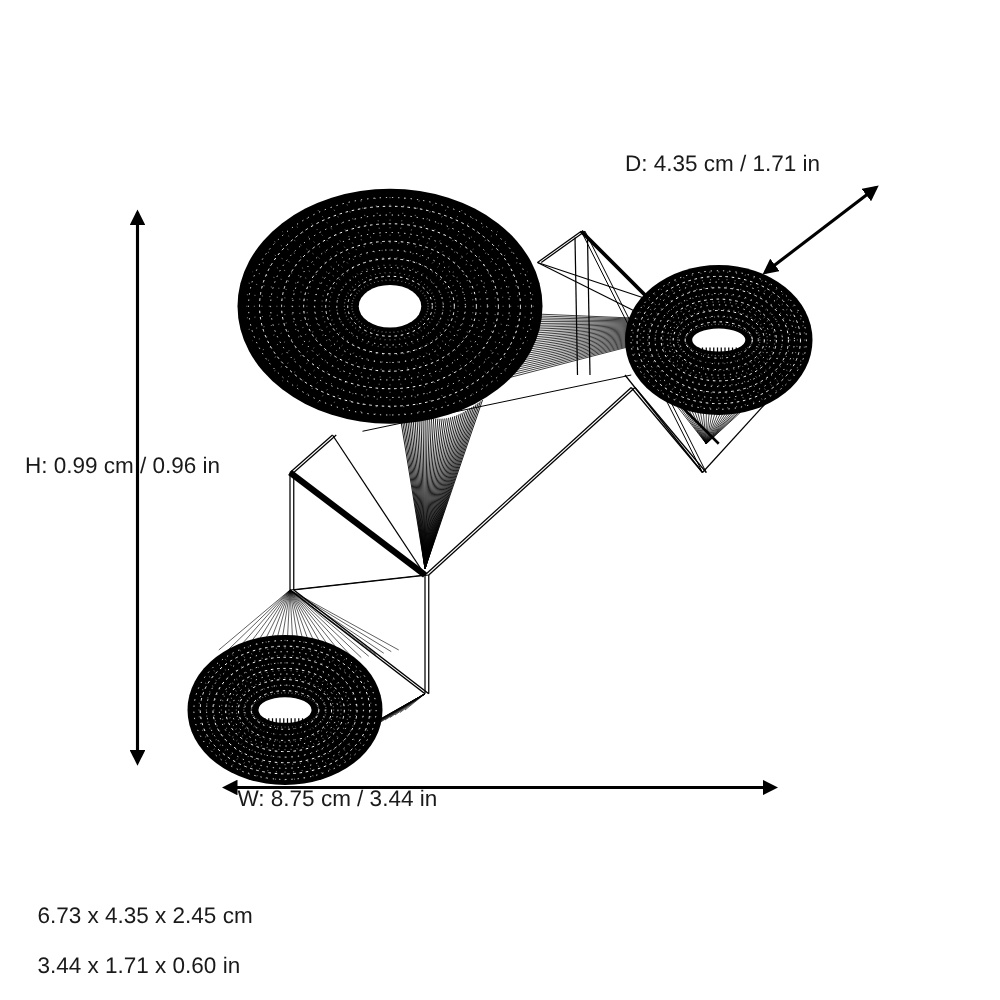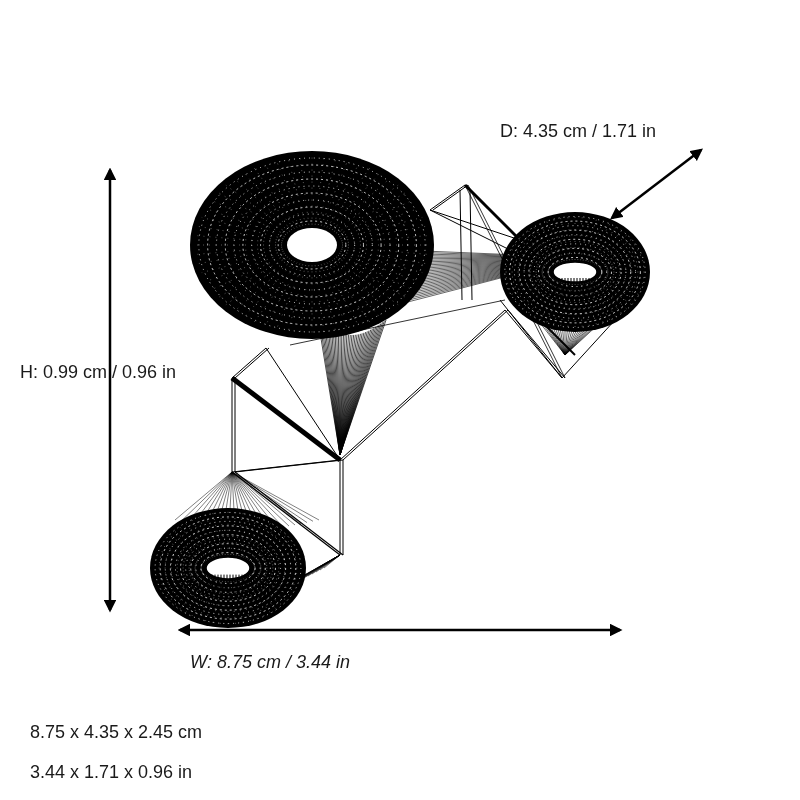--- a/index.html
+++ b/index.html
@@ -24,21 +24,21 @@
     }
     .label {
       position: absolute;
       font-size: 18px;
       line-height: 20px;
       white-space: nowrap;
       color: #1a1a1a;
     }
     #label-d { left: 500px; top: 121px; }
     #label-h { left: 20px; top: 362px; }
-    #label-w { left: 190px; top: 652px; font-style: italic; }
+    #label-w { left: 190px; top: 629px; }
     #summary-cm { left: 30px; top: 722px; }
     #summary-in { left: 30px; top: 762px; }
   </style>
 </head>
 <body>
 
 <svg id="canvas" viewBox="0 0 800 800" xmlns="http://www.w3.org/2000/svg">
   <defs>
     <marker id="arrowhead" viewBox="0 0 10 10" refX="8" refY="5" markerWidth="5" markerHeight="5" orient="auto-start-reverse">
       <path d="M0,0 L10,5 L0,10 z" fill="#000"></path>
@@ -475,14 +475,14 @@
   <g id="dimension-arrows" stroke="#000" stroke-width="2.5">
     <line id="arrow-h" marker-start="url(#arrowhead)" marker-end="url(#arrowhead)" x1="110" y1="170" x2="110" y2="610"></line>
     <line id="arrow-w" marker-start="url(#arrowhead)" marker-end="url(#arrowhead)" x1="180" y1="630" x2="620" y2="630"></line>
     <line id="arrow-d" marker-start="url(#arrowhead)" marker-end="url(#arrowhead)" x1="612" y1="218" x2="701" y2="150"></line>
   </g>
 </svg>
 
 <div id="label-d" class="label">D: 4.35 cm / 1.71 in</div>
 <div id="label-h" class="label">H: 0.99 cm / 0.96 in</div>
 <div id="label-w" class="label">W: 8.75 cm / 3.44 in</div>
-<div id="summary-cm" class="label">8.75 x 4.35 x 2.45 cm</div>
-<div id="summary-in" class="label">3.44 x 1.71 x 0.96 in</div>
+<div id="summary-cm" class="label">6.73 x 4.35 x 2.45 cm</div>
+<div id="summary-in" class="label">3.44 x 1.71 x 0.60 in</div>
 
 </body></html>

